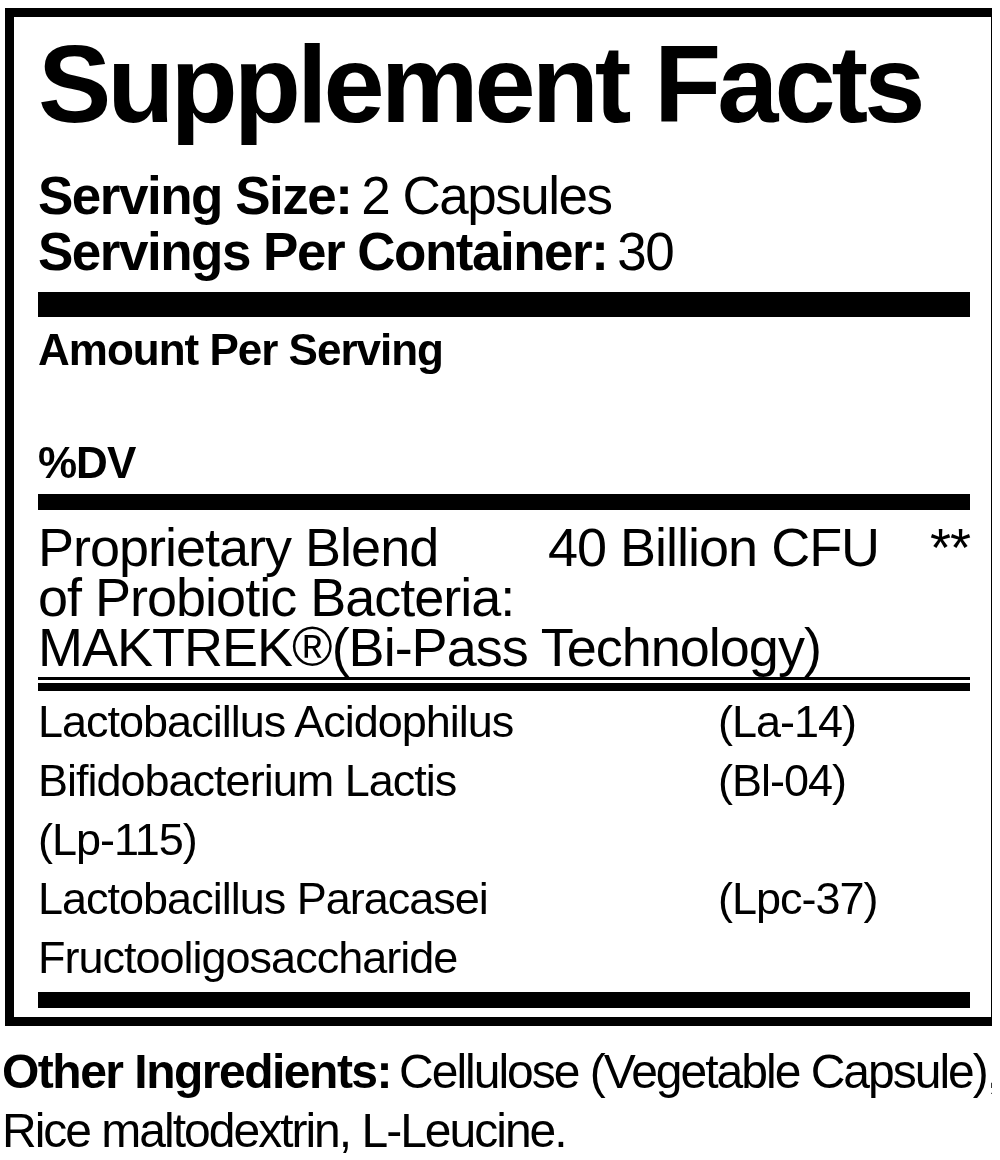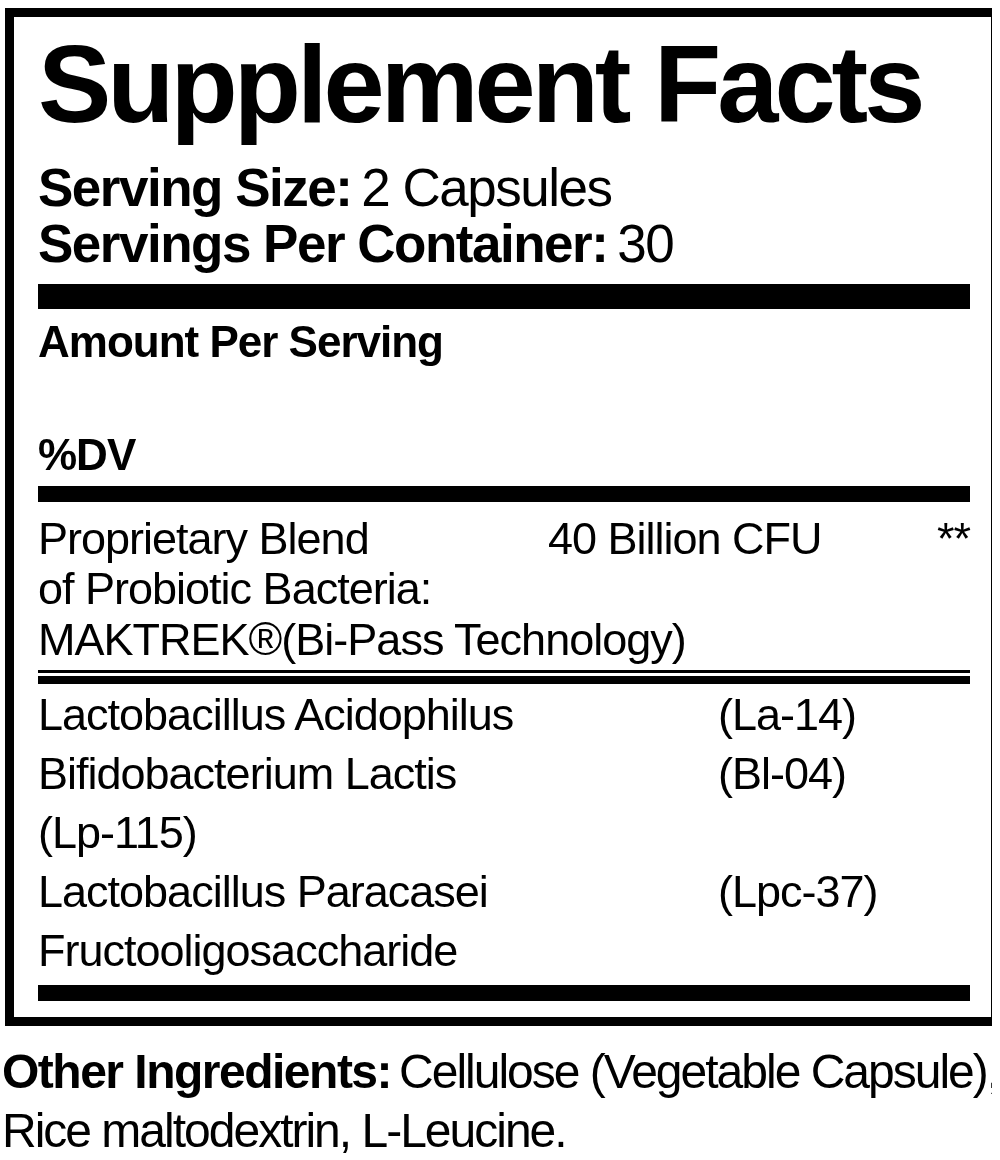--- a/index.html
+++ b/index.html
@@ -35,21 +35,21 @@
     font-weight: 700;
     letter-spacing: -4px;
     white-space: nowrap;
   }
   .meta-line {
     font-size: 53px;
     line-height: 56px;
     letter-spacing: -1.5px;
     white-space: nowrap;
   }
-  .meta-line:first-of-type { margin-top: 16px; }
+  .meta-line:first-of-type { margin-top: 24px; }
   .bold { font-weight: 700; }
   .meta-line .bold { margin-right: 10px; }
 
   .bar-thick {
     height: 25px;
     background: #000;
     margin-top: 12px;
   }
   .bar-mid {
     height: 16px;
@@ -62,21 +62,21 @@
     gap: 58px;
     font-weight: 700;
     font-size: 44px;
     line-height: 55px;
     letter-spacing: -1px;
     padding: 5px 0 4px 0;
     flex-direction: column;
   }
   .blend-block {
     padding-top: 12px;
-    font-size: 45px;
+    font-size: 54px;
     line-height: 50px;
     letter-spacing: -1px;
   }
   .blend-row {
     display: grid;
     grid-template-columns: 510px 1fr auto;
     align-items: baseline;
   }
   .blend-dv { text-align: right; }
   .reg-mark { font-size: 1.02em; }

